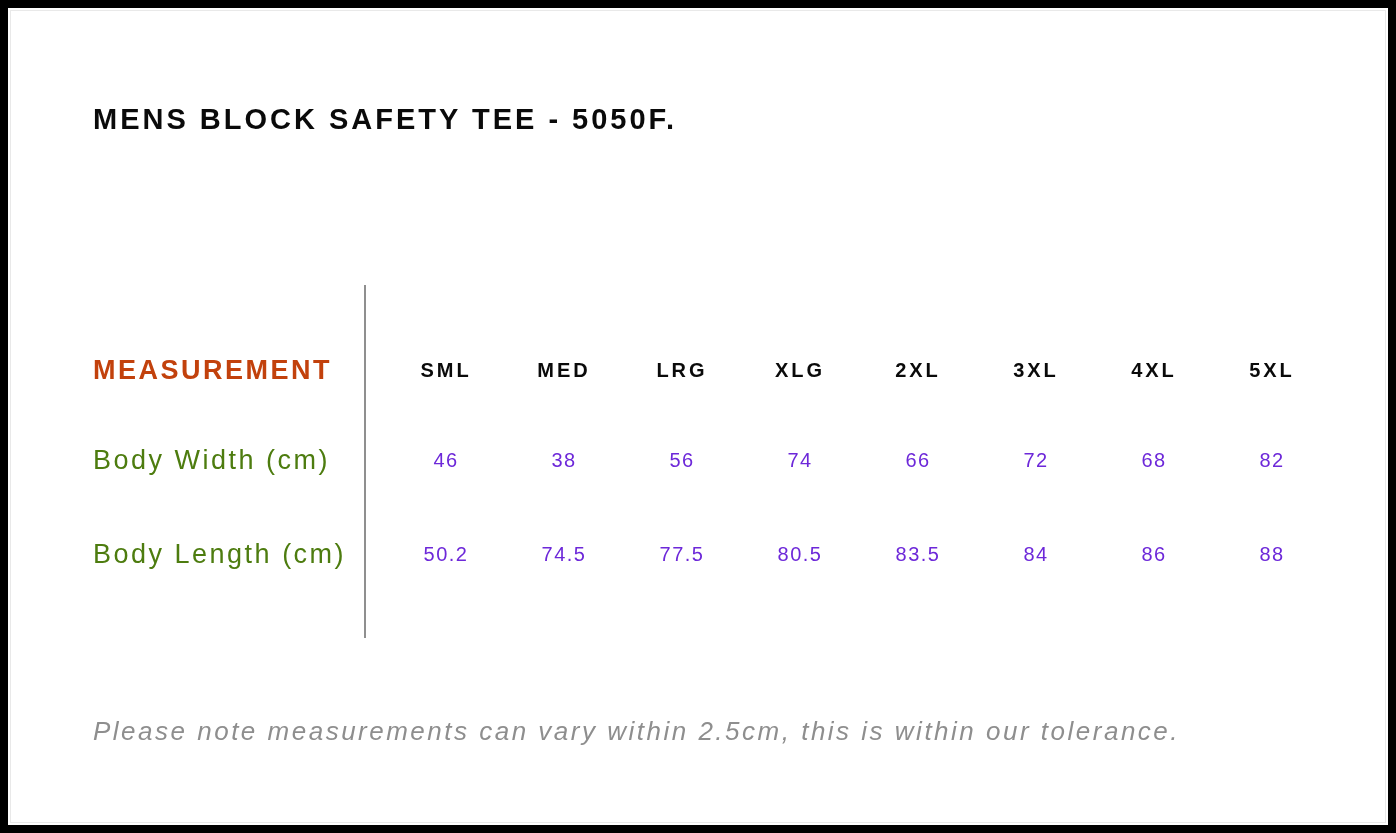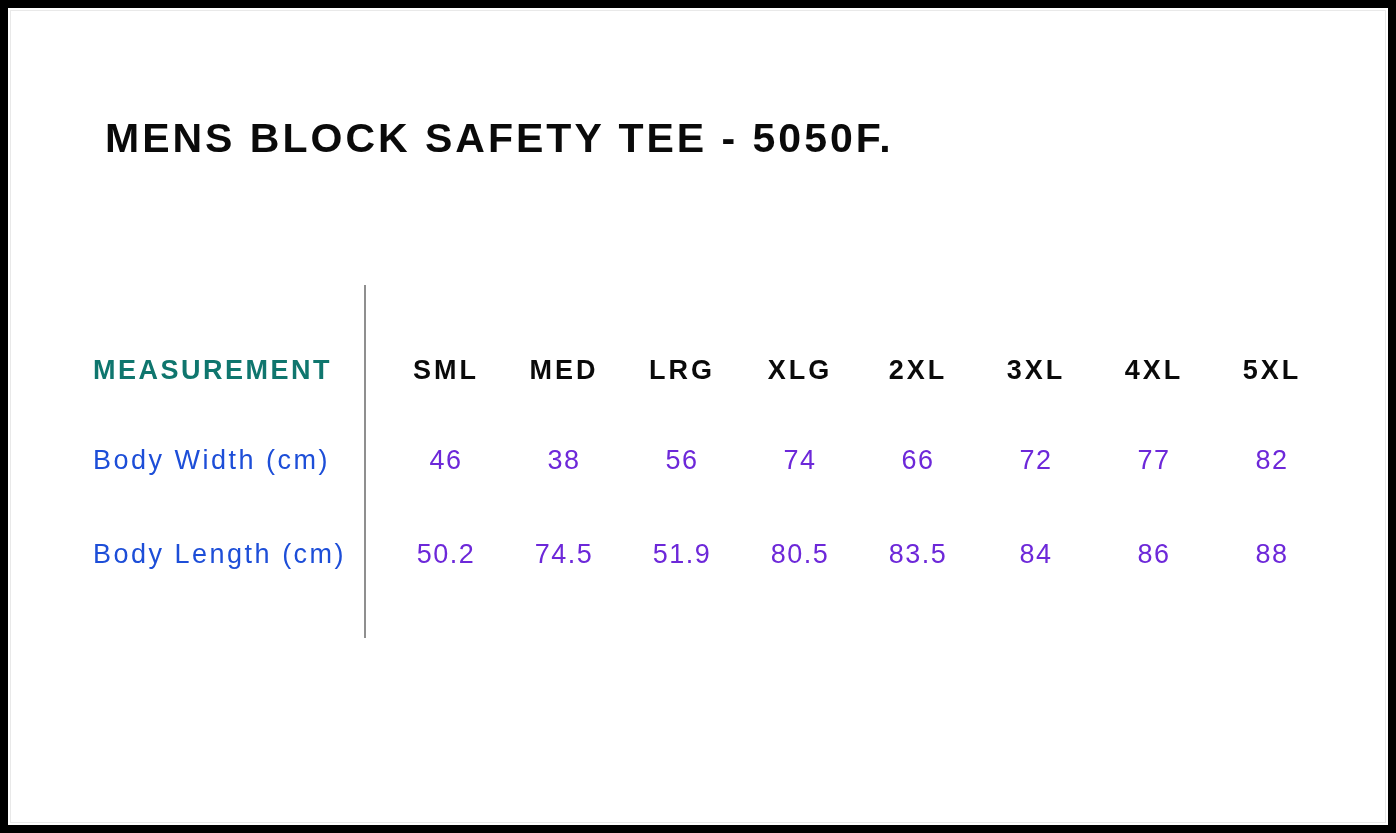--- a/index.html
+++ b/index.html
@@ -28,22 +28,22 @@
     position: absolute;
     inset: 10px;
     border: 1px solid #e9e9e9;
     pointer-events: none;
     z-index: 4;
   }
   .product-title {
     position: absolute;
     left: 93px;
     top: 103px;
-    margin: 12px;
-    font-size: 41px;
+    margin: 0;
+    font-size: 29px;
     font-weight: 700;
     letter-spacing: 3px;
     color: #0a0a0a;
     white-space: nowrap;
   }
   .chart-row {
     position: absolute;
     left: 93px;
     height: 44px;
     display: flex;
@@ -54,32 +54,32 @@
   .row-width  { top: 438px; }
   .row-length { top: 532px; }
   .cell-label {
     width: 294px;
     text-align: left;
     font-size: 27px;
     letter-spacing: 2.5px;
   }
   .row-header .cell-label {
     font-weight: 700;
-    color: #0f766e;
+    color: #c2410c;
     letter-spacing: 2.5px;
   }
   .row-width .cell-label,
   .row-length .cell-label {
     font-weight: 400;
-    color: #1d4ed8;
+    color: #4d7c0f;
   }
   .cell-size {
     width: 118px;
     text-align: center;
-    font-size: 27px;
+    font-size: 20px;
   }
   .row-header .cell-size {
     font-weight: 700;
     color: #0a0a0a;
     letter-spacing: 3px;
   }
   .row-width .cell-size,
   .row-length .cell-size {
     font-weight: 400;
     color: #6d28d9;
@@ -130,29 +130,30 @@
   </div>
 
   <div class="chart-row row-width">
     <div class="cell-label">Body Width (cm)</div>
     <div class="cell-size">46</div>
     <div class="cell-size">38</div>
     <div class="cell-size">56</div>
     <div class="cell-size">74</div>
     <div class="cell-size">66</div>
     <div class="cell-size">72</div>
-    <div class="cell-size">77</div>
+    <div class="cell-size">68</div>
     <div class="cell-size">82</div>
   </div>
 
   <div class="chart-row row-length">
     <div class="cell-label">Body Length (cm)</div>
     <div class="cell-size">50.2</div>
     <div class="cell-size">74.5</div>
-    <div class="cell-size">51.9</div>
+    <div class="cell-size">77.5</div>
     <div class="cell-size">80.5</div>
     <div class="cell-size">83.5</div>
     <div class="cell-size">84</div>
     <div class="cell-size">86</div>
     <div class="cell-size">88</div>
   </div>
 
+  <p class="footnote">Please note measurements can vary within 2.5cm, this is within our tolerance.</p>
 </div>
 
 </body></html>

